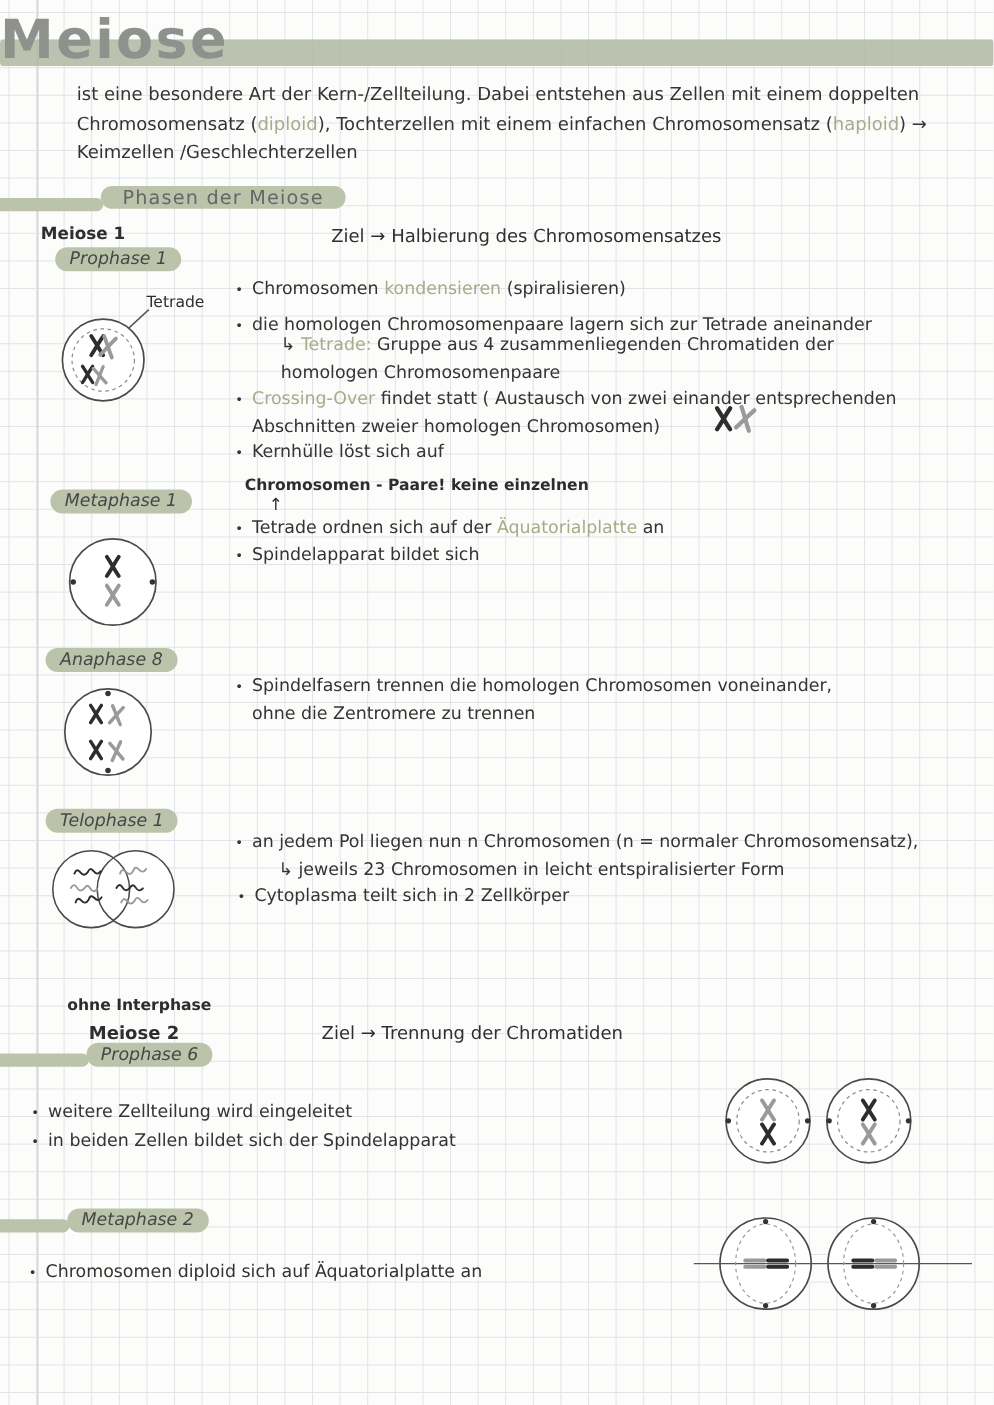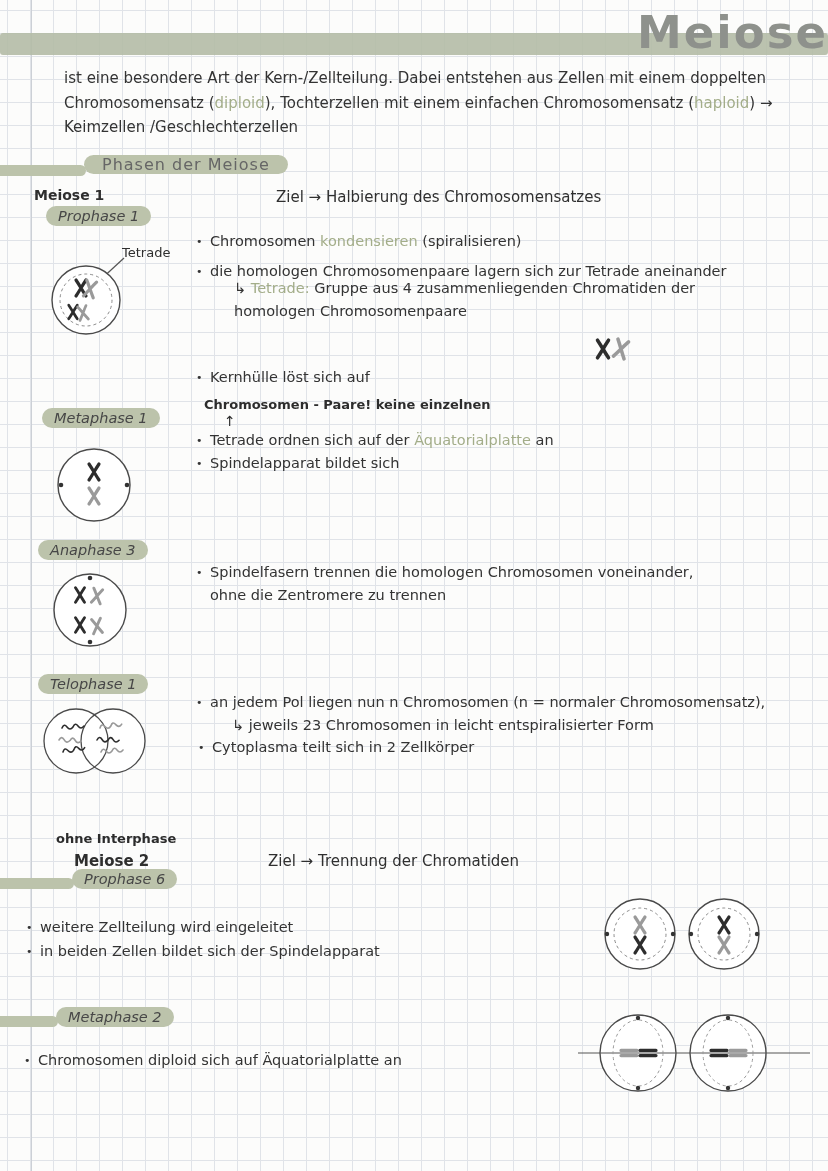--- a/index.html
+++ b/index.html
@@ -9,21 +9,21 @@
     font-family:"DejaVu Sans",sans-serif;color:#333;
     background-color:#fcfcfb;
     background-image:
       linear-gradient(to right,#e0e3e8 1px,transparent 1px),
       linear-gradient(to bottom,#e0e3e8 1px,transparent 1px);
     background-size:23px 23px;background-position:7px 10px;
   }
   .abs{position:absolute}
   .margin-line{position:absolute;left:31px;top:0;bottom:0;width:1px;background:#ccd0d6}
   .title-bar{position:absolute;left:0;top:33px;width:828px;height:22px;background:var(--title_bar,#b4bba6);border-radius:3px;opacity:.9}
-  .title{position:absolute;left:0;right:0;top:6px;margin:0;text-align:right;
+  .title{position:absolute;left:0;right:0;top:6px;margin:0;text-align:left;
     font-size:45px;font-weight:bold;letter-spacing:2px;color:#8e918c}
   .intro{position:absolute;left:64px;top:66px;width:716px;margin:0;
     font-size:15px;line-height:24.5px;color:#333}
   .strip{position:absolute;height:11px;background:var(--highlight,#bcc3ab);border-radius:0 6px 6px 0}
   .section-pill{position:absolute;left:84px;top:155px;background:var(--highlight,#bcc3ab);
     border-radius:11px;padding:0 18px;font-size:16px;letter-spacing:1px;color:#666}
   .phase-badge{position:absolute;background:var(--highlight,#bcc3ab);border-radius:10px;
     padding:2px 12px;font-size:14.5px;font-style:italic;color:#474747}
   .h-small{position:absolute;font-size:14px;font-weight:bold;color:#2e2e2e}
   .goal{position:absolute;font-size:15px;color:#2f2f2f}
@@ -76,20 +76,21 @@
     <use href="#chrX" stroke="#2d2d2d" transform="translate(45,46)"></use>
     <use href="#chrX" stroke="#9a9a9a" transform="translate(54,47) rotate(12)"></use>
     <use href="#chrX" stroke="#2d2d2d" transform="translate(37,70) scale(0.85)"></use>
     <use href="#chrX" stroke="#9a9a9a" transform="translate(47,71) scale(0.85) rotate(-10)"></use>
   </svg>
   <div class="diagram-label" style="left:122px;top:245px">Tetrade</div>
 
   <div class="li" style="left:210px;top:230px;width:600px"><span>Chromosomen </span><span class="accent">kondensieren</span><span> (spiralisieren)</span></div>
   <div class="li" style="left:210px;top:260px;width:600px">die homologen Chromosomenpaare lagern sich zur Tetrade aneinander</div>
   <div class="sub" style="left:234px;top:277px;width:480px"><span>↳ </span><span class="accent">Tetrade:</span><span> Gruppe aus 4 zusammenliegenden Chromatiden der homologen Chromosomenpaare</span></div>
+  <div class="li" style="left:210px;top:322px;width:590px"><span class="accent">Crossing-Over</span><span> findet statt ( Austausch von zwei einander entsprechenden Abschnitten zweier homologen Chromosomen)</span></div>
   <svg class="abs" style="left:590px;top:334px" width="46" height="30">
     <use href="#chrX" stroke="#2d2d2d" transform="translate(13,15) scale(1.1)"></use>
     <use href="#chrX" stroke="#9a9a9a" transform="translate(31,15) scale(1.1) rotate(15)"></use>
   </svg>
   <div class="li" style="left:210px;top:366px;width:400px">Kernhülle löst sich auf</div>
 
   <div class="note" style="left:204px;top:397px">Chromosomen - Paare! keine einzelnen</div>
   <div class="arrow-up" style="left:224px;top:413px">↑</div>
   <div class="phase-badge" style="left:42px;top:408px">Metaphase 1</div>
 
@@ -97,21 +98,21 @@
     <circle cx="46" cy="42" r="36" fill="#ffffff" stroke="#4a4a4a" stroke-width="1.4"></circle>
     <circle cx="13" cy="42" r="2.3" fill="#333"></circle>
     <circle cx="79" cy="42" r="2.3" fill="#333"></circle>
     <use href="#chrX" stroke="#2d2d2d" transform="translate(46,29)"></use>
     <use href="#chrX" stroke="#9a9a9a" transform="translate(46,53)"></use>
   </svg>
 
   <div class="li" style="left:210px;top:429px;width:560px"><span>Tetrade ordnen sich auf der </span><span class="accent">Äquatorialplatte</span><span> an</span></div>
   <div class="li" style="left:210px;top:452px;width:400px">Spindelapparat bildet sich</div>
 
-  <div class="phase-badge" style="left:38px;top:540px">Anaphase 3</div>
+  <div class="phase-badge" style="left:38px;top:540px">Anaphase 8</div>
 
   <svg class="abs" style="left:44px;top:568px" width="92" height="84">
     <circle cx="46" cy="42" r="36" fill="#ffffff" stroke="#4a4a4a" stroke-width="1.4"></circle>
     <circle cx="46" cy="10" r="2.3" fill="#333"></circle>
     <circle cx="46" cy="74" r="2.3" fill="#333"></circle>
     <use href="#chrX" stroke="#2d2d2d" transform="translate(36,27) scale(0.9)"></use>
     <use href="#chrX" stroke="#9a9a9a" transform="translate(53,28) scale(0.9) rotate(10)"></use>
     <use href="#chrX" stroke="#2d2d2d" transform="translate(36,57) scale(0.9)"></use>
     <use href="#chrX" stroke="#9a9a9a" transform="translate(53,58) scale(0.9) rotate(-8)"></use>
   </svg>

